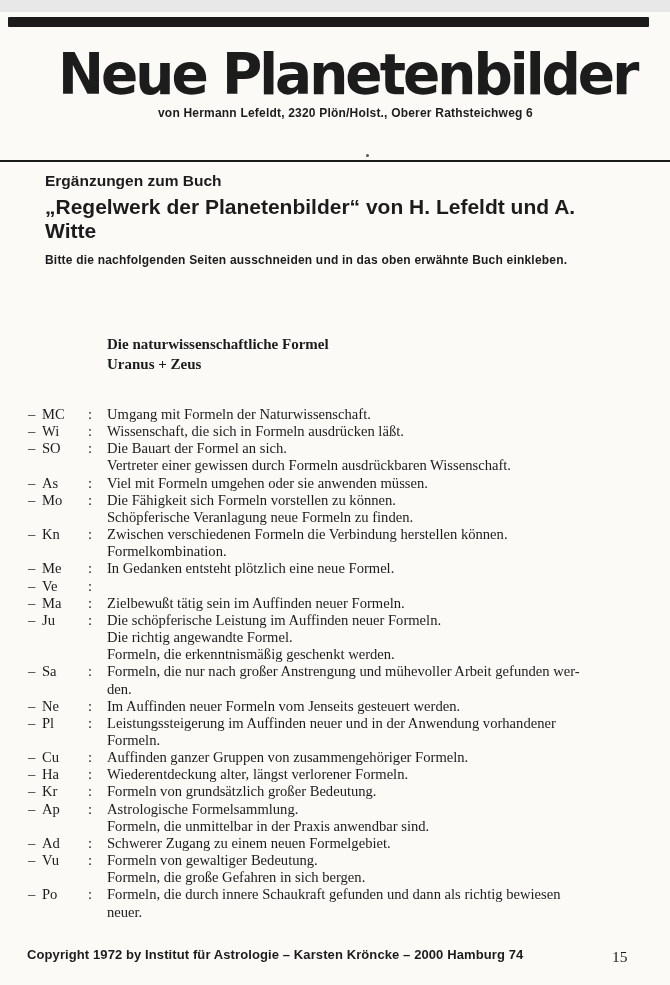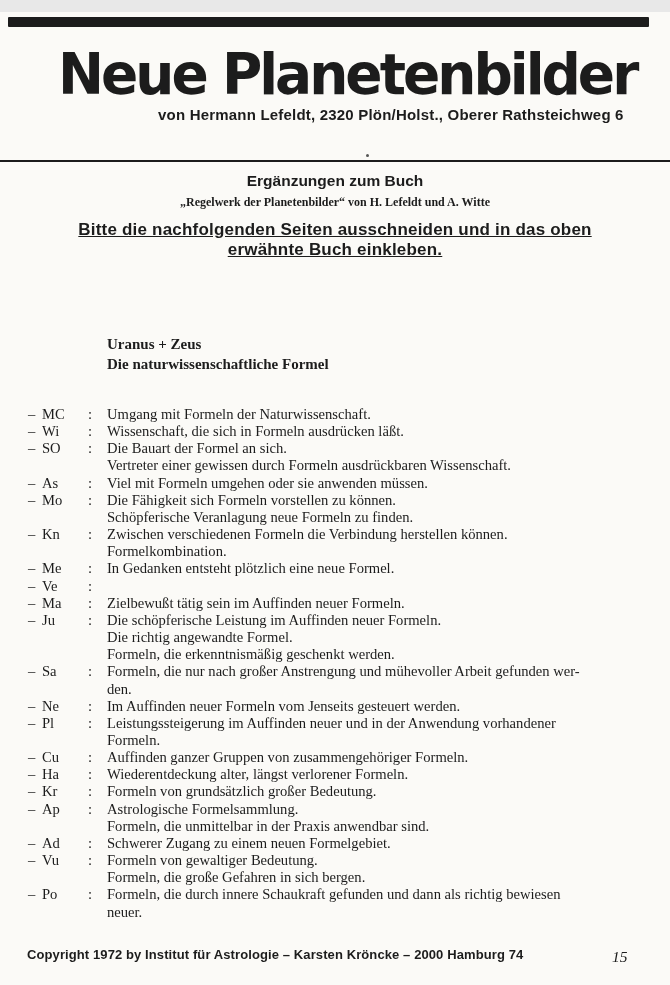--- a/index.html
+++ b/index.html
@@ -35,44 +35,44 @@
     white-space: nowrap;
     color: var(--ink, #161616);
     transform: scaleY(1.04);
   }
   .masthead-subtitle {
     position: absolute;
     left: 158px; top: 94px;
     width: 440px;
     font-family: "Liberation Sans", sans-serif;
     font-weight: bold;
-    font-size: 15px;
+    font-size: 12px;
     letter-spacing: 0.2px;
     white-space: nowrap;
   }
   .rule {
     position: absolute;
     left: 0; top: 148px;
     width: 670px; height: 2px;
     background: var(--ink, #1c1c1c);
   }
   .speck {
     position: absolute;
     left: 366px; top: 142px;
     width: 3px; height: 3px;
     background: #555;
     border-radius: 50%;
   }
 
   
   .intro { position: absolute; left: 45px; top: 160px; width: 580px;
-           font-family: "Liberation Sans", sans-serif; font-weight: bold; text-align: center; }
+           font-family: "Liberation Sans", sans-serif; font-weight: bold; }
   .intro-line1 { font-size: 15.5px; margin-bottom: 5px; }
-  .intro-line2 { font-size: 12px; margin-bottom: 10px; font-family: Liberation Serif, serif; }
-  .intro-note  { font-size: 17px; letter-spacing: 0.2px; text-decoration: underline; }
+  .intro-line2 { font-size: 21px; margin-bottom: 10px; }
+  .intro-note  { font-size: 12px; letter-spacing: 0.2px; }
 
   
   .section-heading {
     position: absolute;
     left: 107px; top: 322px;
     font-weight: bold;
     font-size: 15px;
     line-height: 20px;
   }
 
@@ -95,21 +95,20 @@
     font-family: "Liberation Sans", sans-serif;
     font-weight: bold;
     font-size: 13px;
     letter-spacing: 0.1px;
     white-space: nowrap;
   }
   .page-number {
     position: absolute;
     left: 612px; top: 936px;
     font-size: 15.5px;
-    font-style: italic;
   }
 </style>
 </head>
 <body>
 
 <div class="page" style="--ink: #1c1c1c; --paper: #fbfaf7;">
 
   <div class="top-bar"></div>
 
   <div class="logo">Neue Planetenbilder</div>
@@ -118,22 +117,22 @@
   <div class="speck"></div>
   <div class="rule"></div>
 
   <div class="intro">
     <div class="intro-line1">Ergänzungen zum Buch</div>
     <div class="intro-line2">„Regelwerk der Planetenbilder“ von H. Lefeldt und A. Witte</div>
     <div class="intro-note">Bitte die nachfolgenden Seiten ausschneiden und in das oben erwähnte Buch einkleben.</div>
   </div>
 
   <div class="section-heading">
+    <div>Die naturwissenschaftliche Formel</div>
     <div>Uranus + Zeus</div>
-    <div>Die naturwissenschaftliche Formel</div>
   </div>
 
   <div class="deflist">
       <div class="row">
         <span class="cell dash">–</span>
         <span class="cell abbr">MC</span>
         <span class="cell colon">:</span>
         <span class="cell text">Umgang mit Formeln der Naturwissenschaft.</span>
       </div>
       <div class="row">

